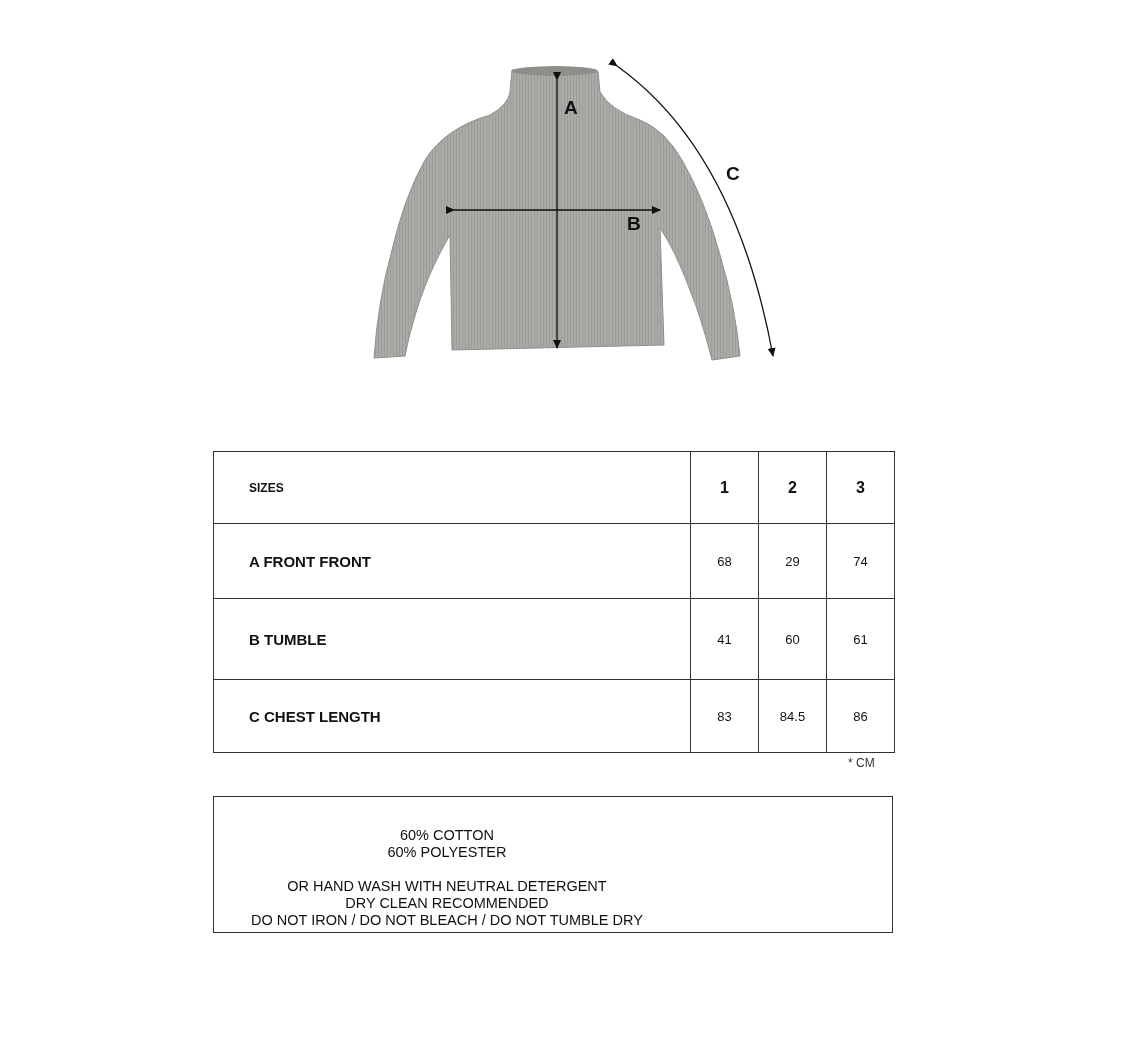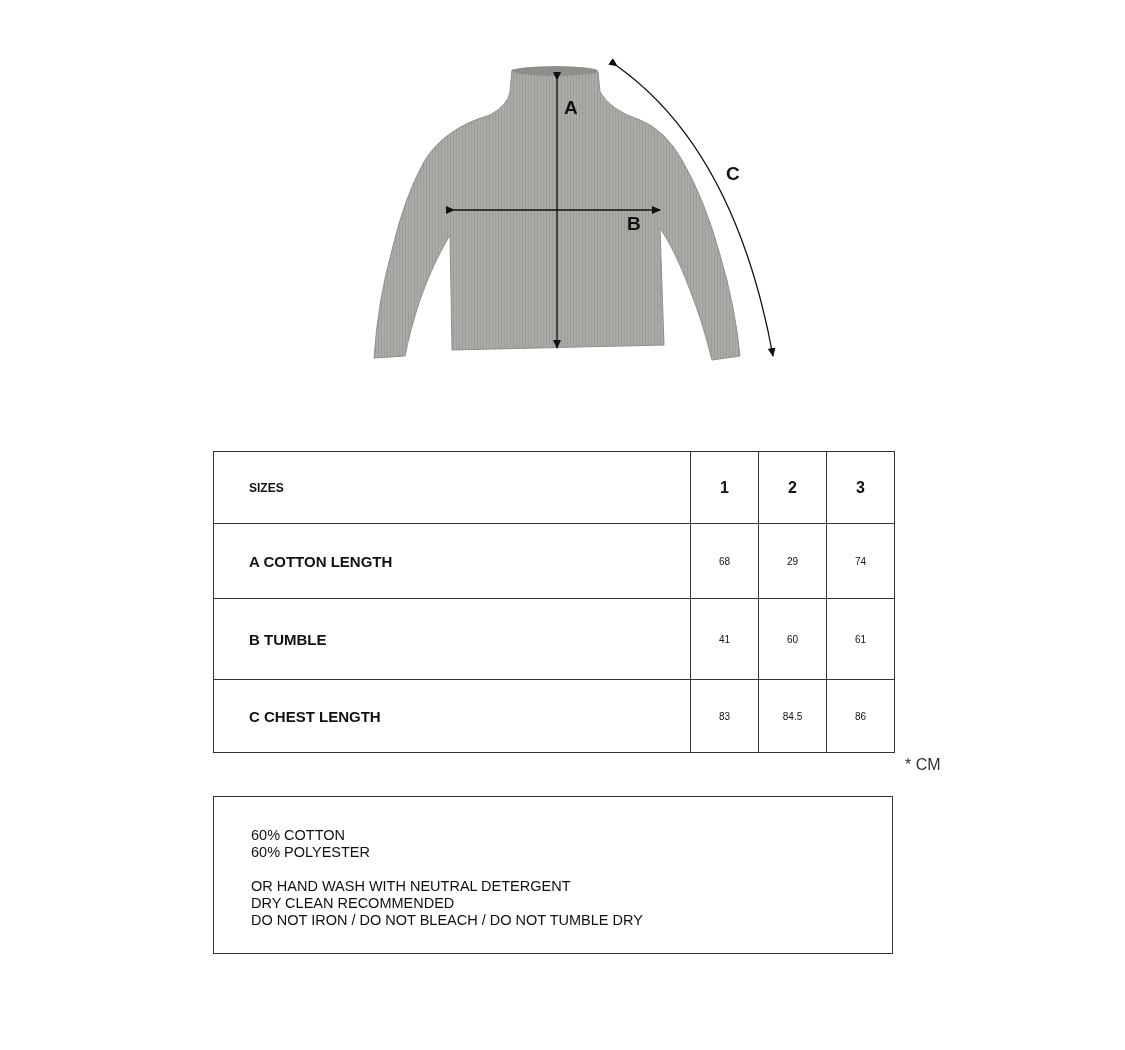--- a/index.html
+++ b/index.html
@@ -1,32 +1,32 @@
 <!DOCTYPE html>
 <html><head>
 <meta charset="utf-8">
 <style>
   html, body { margin: 0; padding: 0; background: #ffffff; }
   body { width: 1125px; height: 1050px; position: relative; overflow: hidden;
          font-family: "Liberation Sans", sans-serif; color: #111; }
   .illustration { position: absolute; left: 0; top: 0; width: 1125px; height: 400px; }
   .size-table { position: absolute; left: 213px; top: 451px; width: 682px; height: 302px;
                 border-collapse: collapse; table-layout: fixed; }
-  .size-table td { border: 1.5px solid #333; padding: 0; font-size: 10px; }
+  .size-table td { border: 1.5px solid #333; padding: 0; font-size: 13px; }
   .size-table td.label { padding-left: 35px; font-weight: bold; font-size: 15px; }
   .size-table td.val { text-align: center; width: 67px; }
   .size-table tr.head td { height: 71px; }
   .size-table tr.head td.label { font-size: 12px; }
   .size-table tr.head td.val { font-weight: bold; font-size: 16px; }
   .size-table tr.r1 td { height: 74px; }
   .size-table tr.r2 td { height: 80px; }
   .size-table tr.r3 td { height: 72px; }
-  .unit-note { position: absolute; left: 905px; top: 756px; font-size: 16px; color: #333; }
-  .care-box { position: absolute; left: 213px; top: 796px; width: 680px; height: 158px;
-              border: 1.5px solid #333; box-sizing: border-box; }
+  .unit-note { position: absolute; left: 848px; top: 756px; font-size: 12px; color: #333; }
+  .care-box { position: absolute; left: 213px; top: 796px; width: 680px; height: 137px;
+              border: 1.5px solid #333; box-sizing: border-box; text-align: center; }
   .care-text { position: absolute; left: 37px; top: 30px; font-size: 14.5px; line-height: 17px; color: #111; }
   .care-text .gap { height: 17px; }
 </style>
 </head>
 <body>
 
 <svg class="illustration" viewBox="0 0 1125 400" xmlns="http://www.w3.org/2000/svg">
   <defs>
     <pattern id="rib" width="3" height="10" patternUnits="userSpaceOnUse">
       <rect width="3" height="10" fill="#aaaba7"></rect>
@@ -58,21 +58,21 @@
 
 <table class="size-table">
   <tbody>
       <tr class="head">
     <td class="label">SIZES</td>
     <td class="val">1</td>
     <td class="val">2</td>
     <td class="val">3</td>
   </tr>
   <tr class="r1">
-    <td class="label">A  COTTON LENGTH</td>
+    <td class="label">A  FRONT FRONT</td>
     <td class="val">68</td>
     <td class="val">29</td>
     <td class="val">74</td>
   </tr>
   <tr class="r2">
     <td class="label">B  TUMBLE</td>
     <td class="val">41</td>
     <td class="val">60</td>
     <td class="val">61</td>
   </tr>

